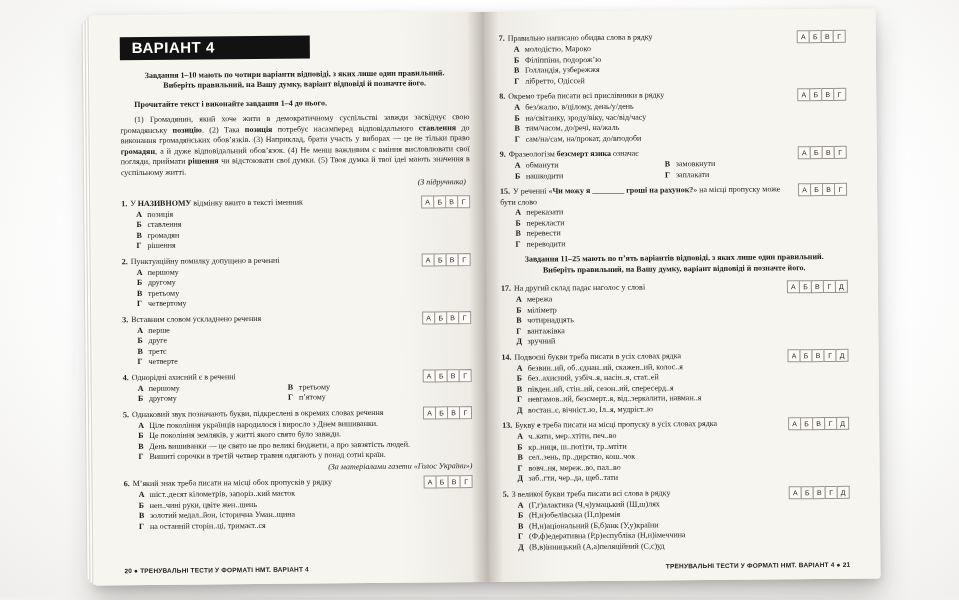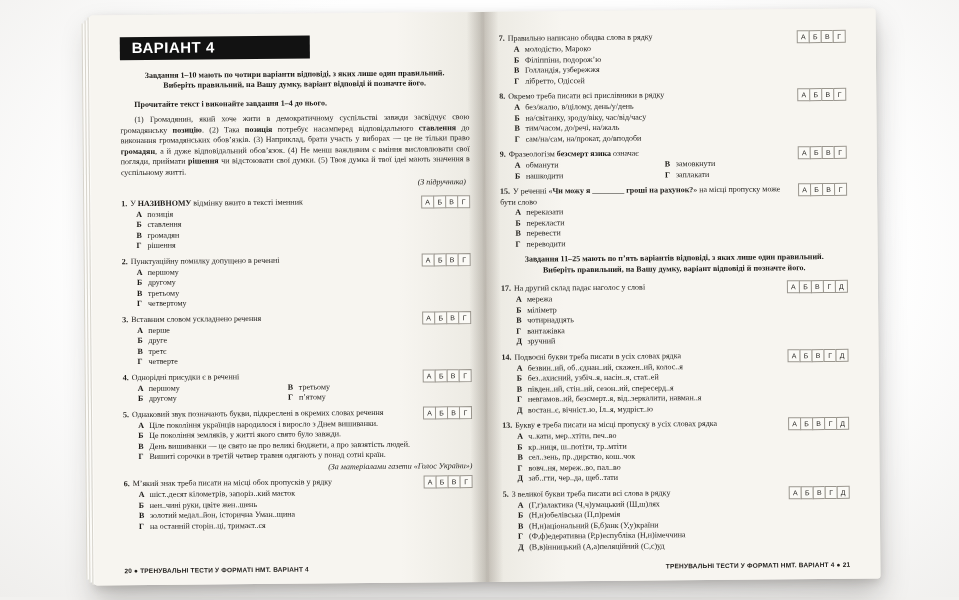--- a/index.html
+++ b/index.html
@@ -91,21 +91,21 @@
           <div class="question">
             <div class="q-head"><span class="agrid"><span class="acell">А</span><span class="acell">Б</span><span class="acell">В</span><span class="acell">Г</span></span><span class="qnum">3.</span><span class="qtext">Вставним словом ускладнено речення</span></div>
             <div class="options">
               <div class="option"><span class="olet">А</span> перше</div>
               <div class="option"><span class="olet">Б</span> друге</div>
               <div class="option"><span class="olet">В</span> третє</div>
               <div class="option"><span class="olet">Г</span> четверте</div>
             </div>
           </div>
           <div class="question">
-            <div class="q-head"><span class="agrid"><span class="acell">А</span><span class="acell">Б</span><span class="acell">В</span><span class="acell">Г</span></span><span class="qnum">4.</span><span class="qtext">Однорідні присудки є в реченні</span></div>
+            <div class="q-head"><span class="agrid"><span class="acell">А</span><span class="acell">Б</span><span class="acell">В</span><span class="acell">Г</span></span><span class="qnum">4.</span><span class="qtext">Однорідні ахисний є в реченні</span></div>
             <div class="options two-col">
               <div class="option"><span class="olet">А</span> першому</div>
               <div class="option"><span class="olet">Б</span> другому</div>
               <div class="option"><span class="olet">В</span> третьому</div>
               <div class="option"><span class="olet">Г</span> п’ятому</div>
             </div>
           </div>
           <div class="question">
             <div class="q-head"><span class="agrid"><span class="acell">А</span><span class="acell">Б</span><span class="acell">В</span><span class="acell">Г</span></span><span class="qnum">5.</span><span class="qtext">Однаковий звук позначають букви, підкреслені в окремих словах речення</span></div>
             <div class="options">

